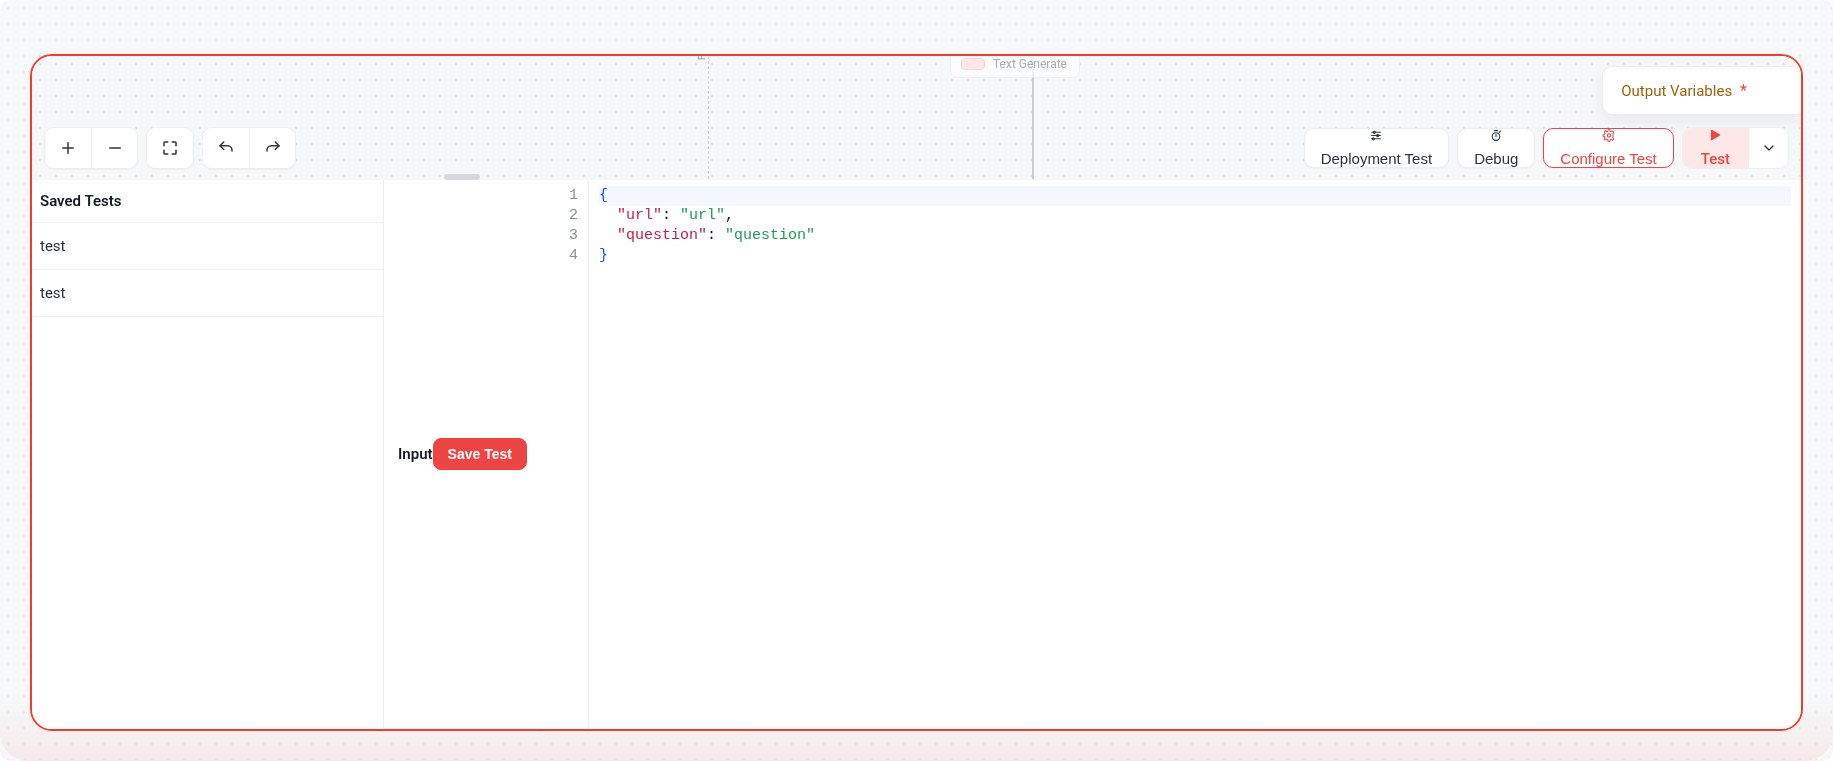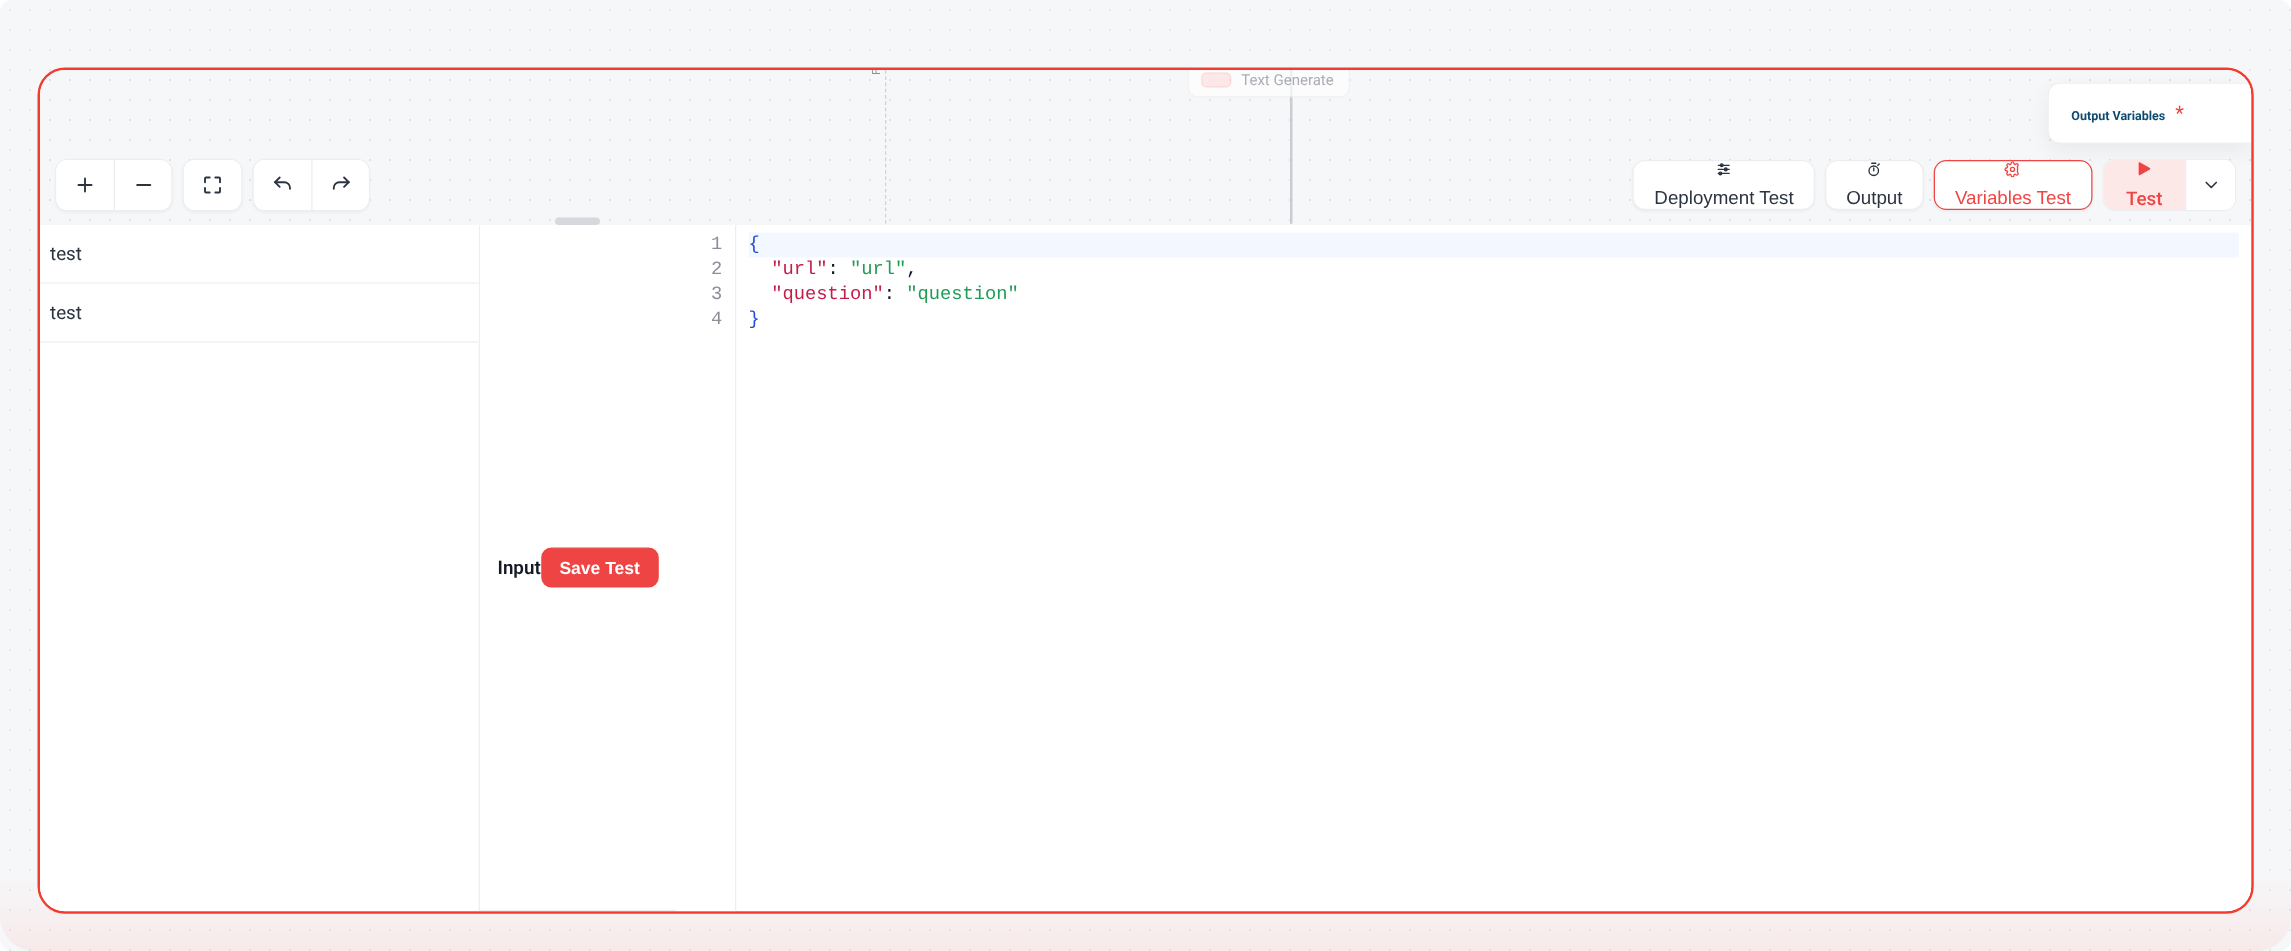--- a/index.html
+++ b/index.html
@@ -72,21 +72,21 @@
   .node-chip .swatch { width: 24px; height: 12px; border-radius: 4px; background: #ffe2e2; border: 1px solid #ffc9c9; }
 
   
   .ov-card {
     position: absolute; right: 0; top: 10px;
     background: #fff; border: 1px solid #eceef1; border-right: none;
     border-radius: 10px 0 0 10px;
     padding: 14px 54px 14px 18px;
     box-shadow: 0 6px 18px rgba(16,24,40,0.06);
   }
-  .ov-card .title { font-size: 10px; font-weight: 700; color: #0c4a6e; }
+  .ov-card .title { font-size: 15px; font-weight: 400; color: #a16207; }
   .ov-card .req { color: #ef4444; margin-left: 4px; }
 
   
   .toolbar {
     position: absolute; left: 12px; right: 12px; bottom: 10px;
     display: flex; align-items: center; gap: 8px;
   }
   .btn-group { display: inline-flex; background: #fff; border: 1px solid #eceef1; border-radius: 10px; overflow: hidden; box-shadow: 0 1px 2px rgba(16,24,40,0.04); }
   .icon-btn {
     width: 46px; height: 40px; display: inline-flex; align-items: center; justify-content: center;
@@ -246,49 +246,50 @@
           <span>Deployment Test</span>
         </button>
 
         <button class="pill">
           <svg viewBox="0 0 24 24">
             <circle cx="12" cy="14" r="7"></circle>
               <line x1="12" y1="14" x2="12" y2="10"></line>
             <line x1="9" y1="3" x2="15" y2="3"></line>
               <line x1="18" y1="6" x2="20" y2="4"></line>
           </svg>
-          <span>Output</span>
+          <span>Debug</span>
         </button>
 
         <button class="pill outline-red">
           <svg viewBox="0 0 24 24">
             <circle cx="12" cy="12" r="3"></circle>
             <path d="M19.4 15a1.7 1.7 0 0 0 .34 1.87l.06.06a2 2 0 1 1-2.83 2.83l-.06-.06A1.7 1.7 0 0 0 15 19.4a1.7 1.7 0 0 0-1 1.56V21a2 2 0 0 1-4 0v-.04A1.7 1.7 0 0 0 9 19.4a1.7 1.7 0 0 0-1.87.34l-.06.06a2 2 0 1 1-2.83-2.83l.06-.06A1.7 1.7 0 0 0 4.6 15a1.7 1.7 0 0 0-1.56-1H3a2 2 0 0 1 0-4h.04A1.7 1.7 0 0 0 4.6 9a1.7 1.7 0 0 0-.34-1.87l-.06-.06A2 2 0 1 1 7.03 4.24l.06.06A1.7 1.7 0 0 0 9 4.6a1.7 1.7 0 0 0 1-1.56V3a2 2 0 0 1 4 0v.04A1.7 1.7 0 0 0 15 4.6a1.7 1.7 0 0 0 1.87-.34l.06-.06a2 2 0 1 1 2.83 2.83l-.06.06A1.7 1.7 0 0 0 19.4 9c.14.34.22.7.22 1.06 0 .36-.08.72-.22 1.06Z"></path>
           </svg>
-          <span>Variables Test</span>
+          <span>Configure Test</span>
         </button>
 
         <div class="test-split">
           <div class="main pill tint-red" style="border:none;border-radius:0;">
             <svg viewBox="0 0 24 24">
                 <polygon points="6 4 20 12 6 20 6 4"></polygon>
               </svg>
             <span>Test</span>
           </div>
           <div class="caret">
             <svg viewBox="0 0 24 24">
                 <polyline points="6 9 12 15 18 9"></polyline>
               </svg>
           </div>
         </div>
       </div>
     </div>
 
     <div class="lower">
       <aside class="saved">
+        <div class="saved-header">Saved Tests</div>
         <div id="saved-items">
             <div class="saved-item">test</div>
             <div class="saved-item">test</div>
           </div>
       </aside>
 
       <section class="editor">
         <div class="editor-header">
           <div class="drag-handle"></div>
           <span class="label">Input</span>

